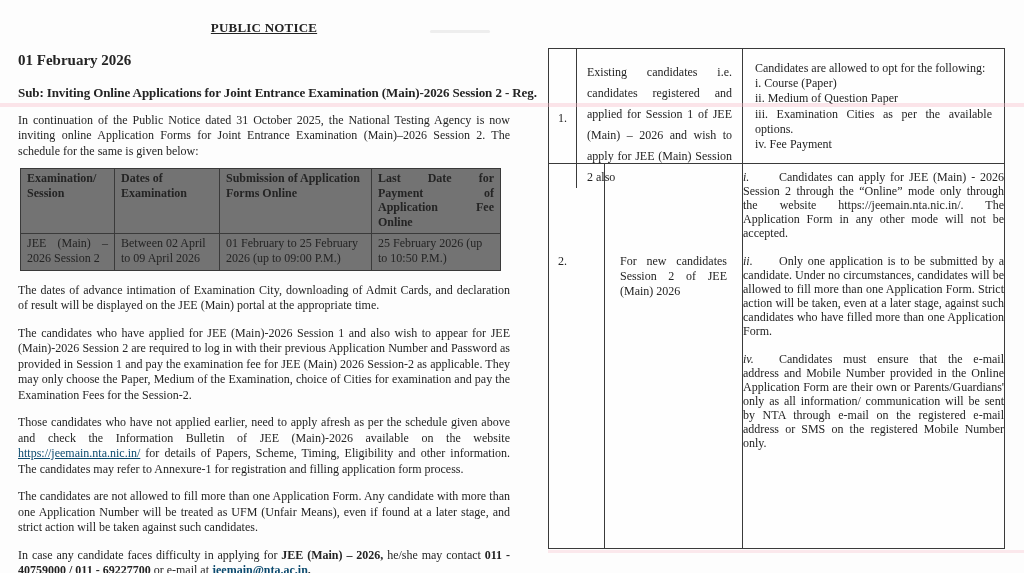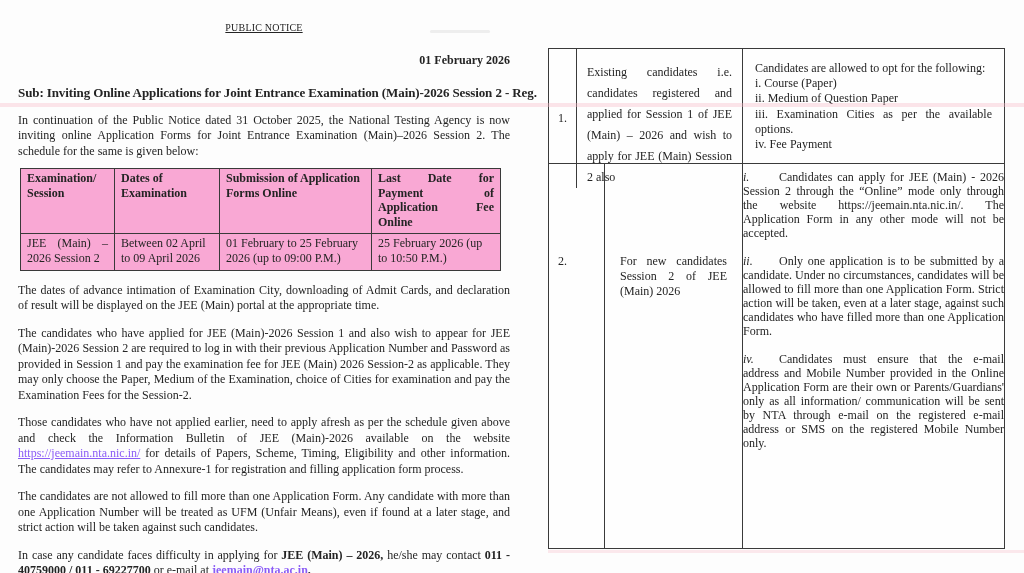--- a/index.html
+++ b/index.html
@@ -8,34 +8,34 @@
     background:#fdfdfd;
     font-family:"Liberation Serif","DejaVu Serif",serif;
     color:#242424;
     -webkit-font-smoothing:antialiased;
   }
   .page-left{
     position:absolute;left:18px;top:16px;width:492px;
     font-size:12px;line-height:15.5px;text-align:justify;
   }
   .doc-title{
-    text-align:center;font-weight:normal;font-size:10px;
+    text-align:center;font-weight:bold;font-size:13px;
     text-decoration:underline;margin:4px 0 0;letter-spacing:.2px;
   }
-  .doc-date{text-align:right;font-weight:bold;font-size:12px;margin:17px 0 0;}
+  .doc-date{text-align:left;font-weight:bold;font-size:15px;margin:17px 0 0;}
   .doc-subject{
     font-weight:bold;margin:17px 0 0;white-space:nowrap;
     font-size:13px;letter-spacing:-0.1px;text-align:left;
   }
   .para{margin:12px 0 0;}
   
   .stable{
     display:grid;grid-template-columns:93px 105px 152px 1fr;
     width:479px;margin:9px 0 0 2px;
-    border:1.6px solid #3a3a3a;background:#f9a8d4;
+    border:1.6px solid #3a3a3a;background:#737373;
     line-height:14.6px;
   }
   .stable .cell{
     padding:2px 6px 4px;border-left:1.6px solid #3a3a3a;text-align:left;
   }
   .stable .cell.c0{border-left:none;}
   .stable .th{font-weight:bold;border-bottom:1.6px solid #3a3a3a;}
   .stable .th.just{text-align:justify;}
   
   .rtable{
@@ -52,21 +52,21 @@
   .rdesc1{
     padding:13px 10px 0;text-align:justify;line-height:21px;
   }
   .rdet1{padding:12px 12px 0;line-height:15.2px;text-align:left;}
   .rnum2{padding-top:90px;text-align:center;}
   .rdesc2{padding:90px 15px 0;text-align:justify;line-height:15.2px;margin-left:28px;}
   .rdet2{padding:6px 0 0;text-align:justify;line-height:14px;}
   .ritem{margin:0 0 14px;}
   .rmarker{font-style:italic;display:inline-block;width:36px;}
   
-  .lnk{color:#8b5cf6;text-decoration:underline;cursor:pointer;}
+  .lnk{color:#0c4a6e;text-decoration:underline;cursor:pointer;}
   .lnk.b{font-weight:bold;}
   b{font-weight:bold;}
   
   .streak{position:absolute;pointer-events:none;}
   .streak.s1{left:0;top:103px;width:1024px;height:4px;background:rgba(248,186,199,0.38);}
   .streak.s2{left:548px;top:550px;width:476px;height:3px;background:rgba(248,186,199,0.30);}
   .streak.s3{left:430px;top:30px;width:60px;height:3px;background:rgba(210,210,210,0.35);border-radius:2px;}
 </style>
 </head>
 <body>

